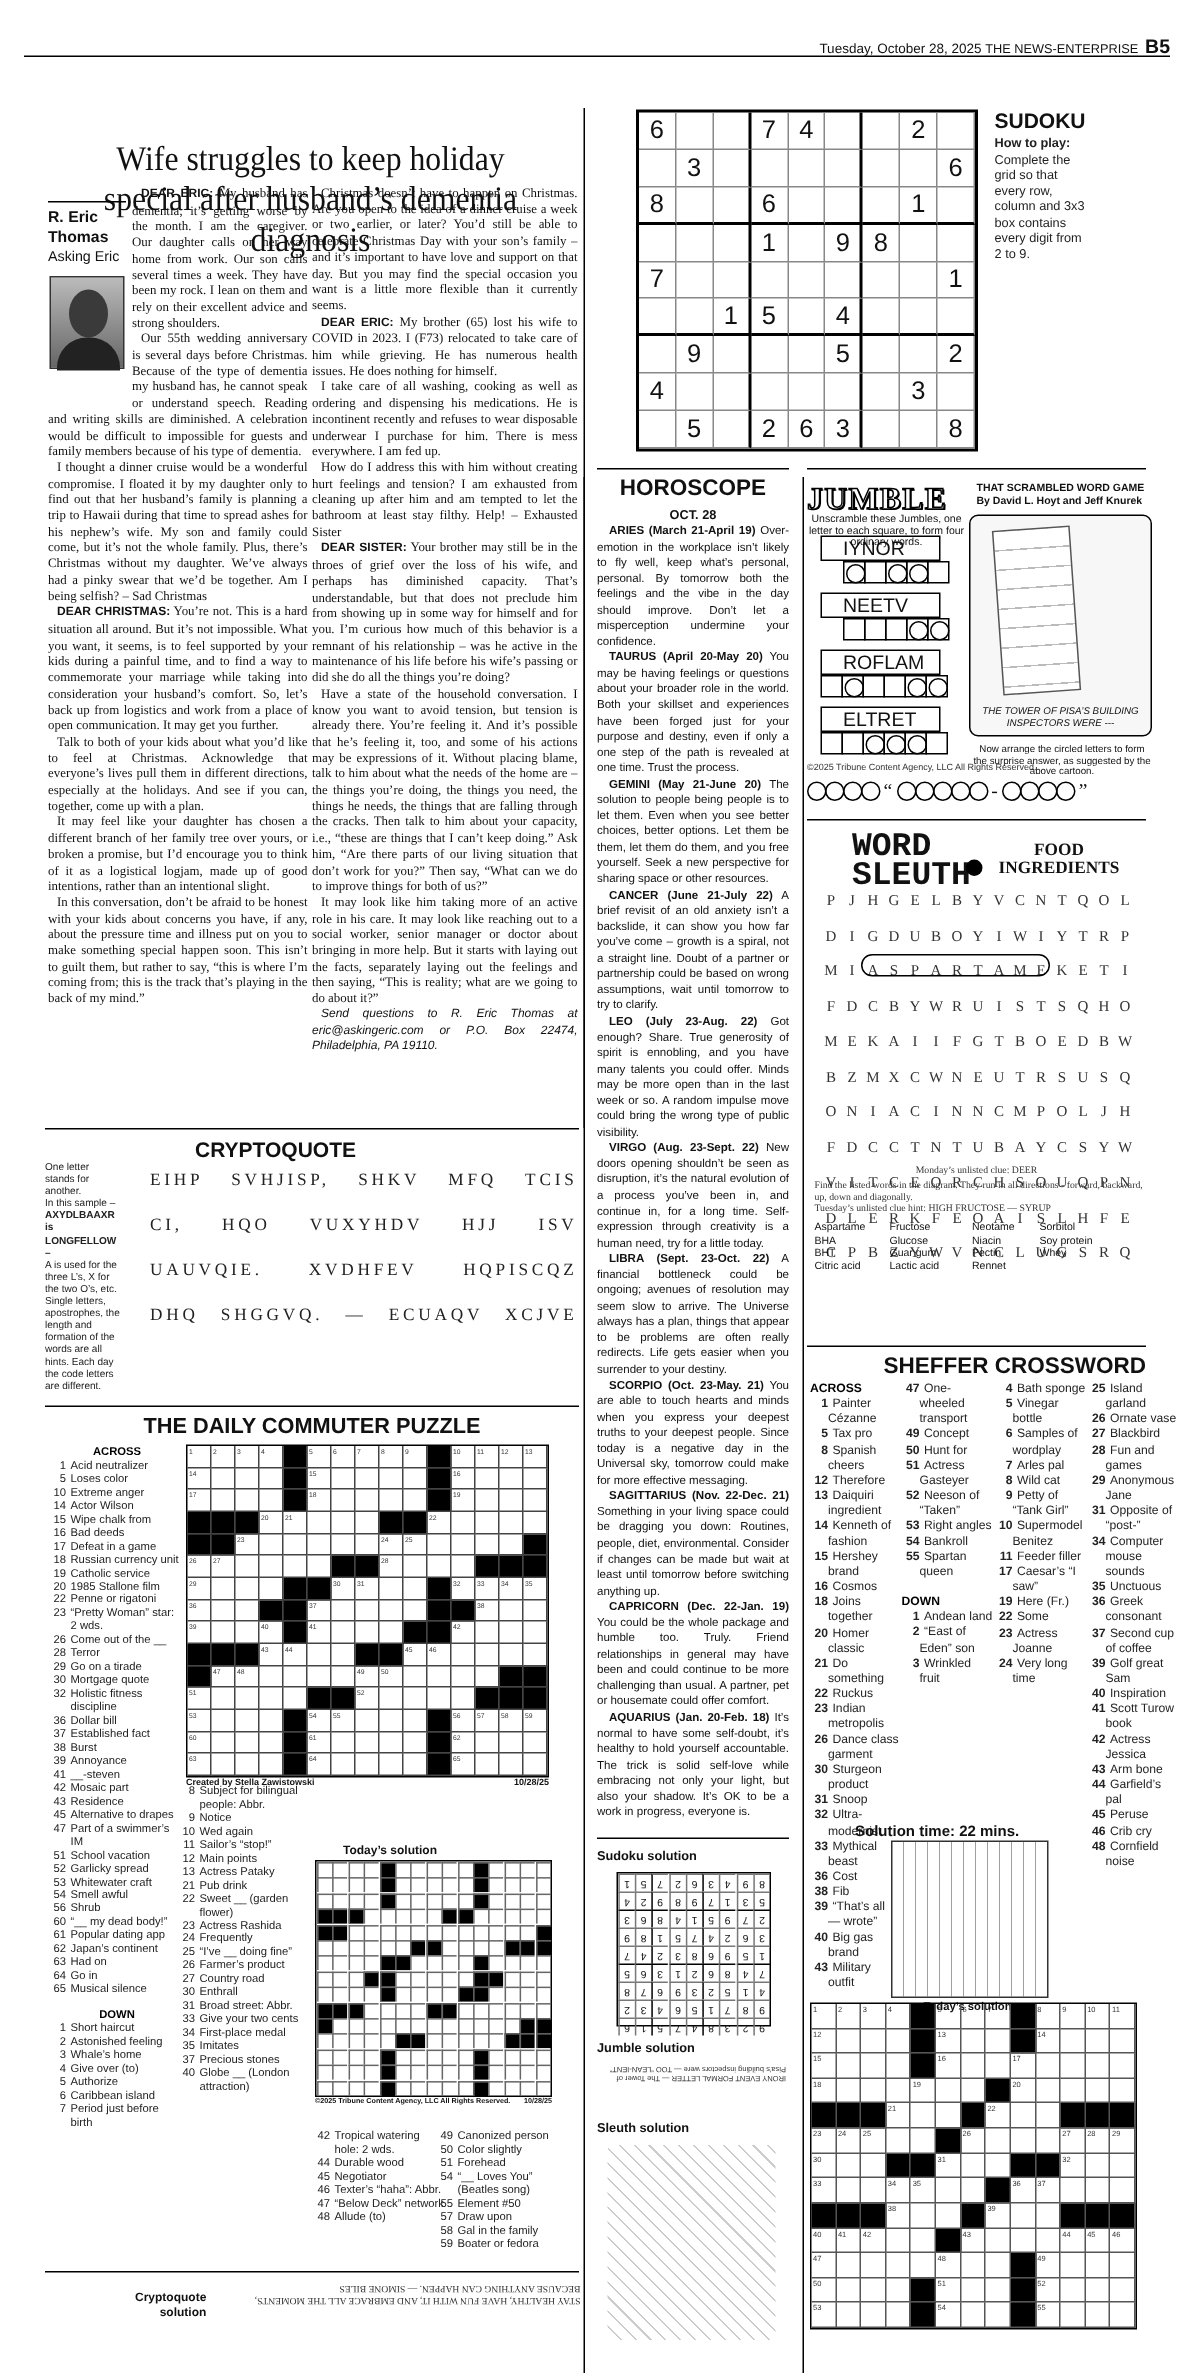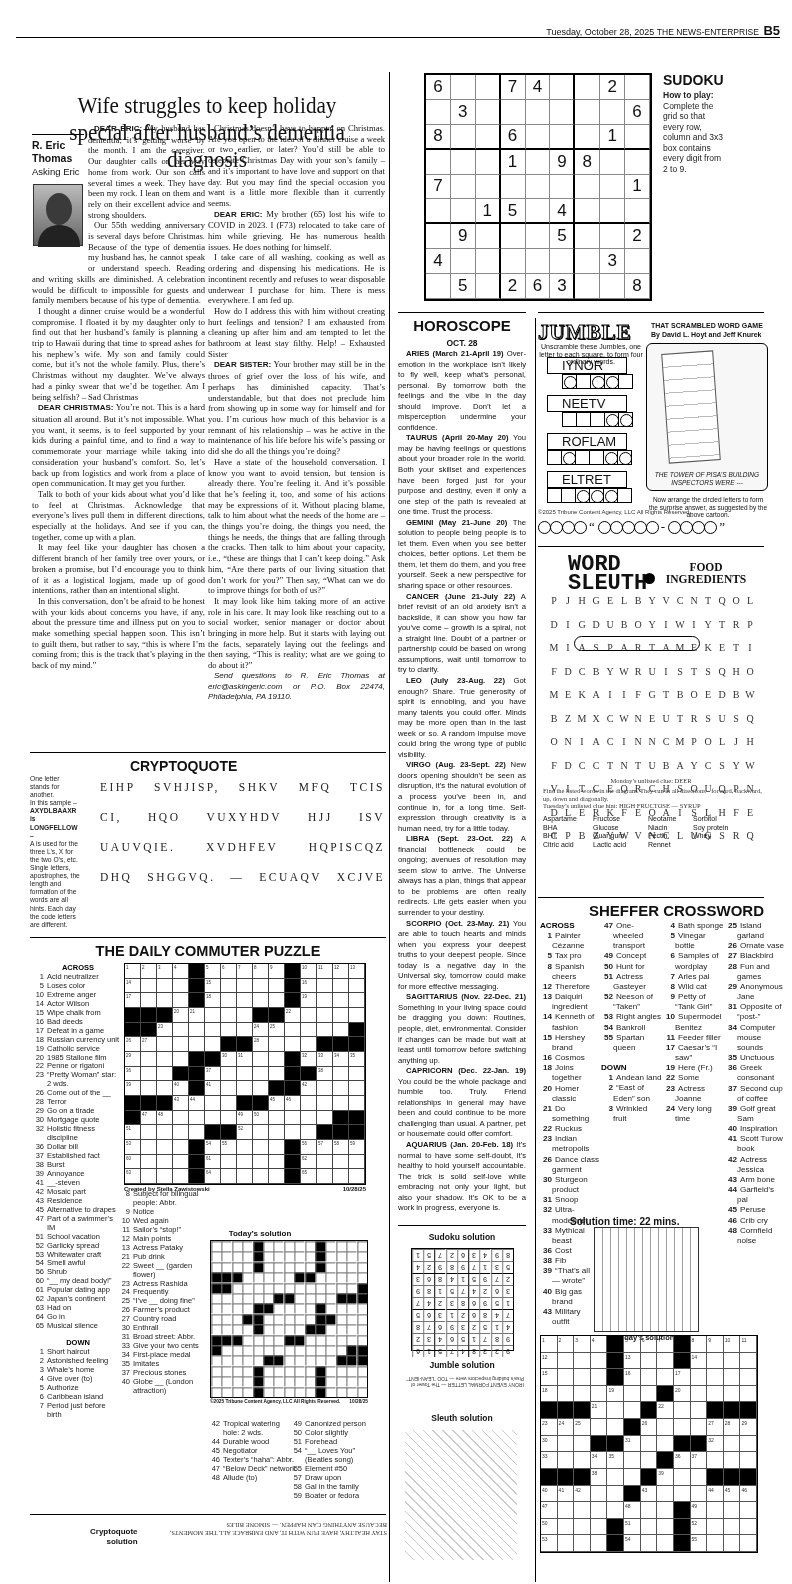--- a/index.html
+++ b/index.html
@@ -99,21 +99,21 @@
 #ccsol{left:210px;top:1240px;width:158px;height:158px;border:1px solid #000;display:grid;grid-template-columns:repeat(15,1fr);grid-template-rows:repeat(15,1fr)}
 #ccsol div{border-right:.5px solid #666;border-bottom:.5px solid #666;font-size:6px;text-align:center;line-height:10px;transform:rotate(180deg)}
 #ccsol div.k{background:#000}
 #ccsolcopy{left:210px;top:1399px;width:158px;font-size:4.8px;font-weight:bold;line-height:5.5px;display:flex;justify-content:space-between}
 .cclues{position:absolute;font-size:7.5px;line-height:8.95px;color:#222}
 .cclues .h{font-weight:bold;text-align:center;color:#000}
 .cclues .i{padding-left:13px;text-indent:-13px}
 .cclues .n{display:inline-block;width:10px;text-align:right;margin-right:3px}
 
 #sol-rule{left:398px;top:1225px;width:128px;height:1px;background:#000}
-.soltitle{position:absolute;left:398px;width:128px;text-align:center;font-weight:bold;font-size:8.5px}
+.soltitle{position:absolute;left:398px;width:128px;text-align:left;font-weight:bold;font-size:8.5px}
 #sudsol{left:411px;top:1248px;width:103px;height:103px;border:1px solid #000;display:grid;grid-template-columns:repeat(9,1fr);grid-template-rows:repeat(9,1fr)}
 #sudsol div{border-right:.5px solid #777;border-bottom:.5px solid #777;font-size:7px;text-align:center;line-height:11px;transform:rotate(180deg)}
 #sudsol div.br{border-right:1px solid #000}
 #sudsol div.bb{border-bottom:1px solid #000}
 #jsol{left:400px;top:1376px;width:124px;font-size:5px;line-height:6px;transform:rotate(180deg);color:#333}
 #sleuthsol{left:405px;top:1430px;width:112px;height:130px;border-radius:4px;background:repeating-linear-gradient(45deg,#fff 0 6px,#ccc 6px 7px)}
 #cryptosol-rule{left:30px;top:1514px;width:356px;height:1px;background:#000}
 #cryptosollabel{left:90px;top:1527px;font-weight:bold;font-size:8px;text-align:right;line-height:10px}
 #cryptosol{left:147px;top:1522px;width:240px;font-family:"Liberation Serif",serif;font-size:6.4px;line-height:7.5px;transform:rotate(180deg);color:#333}
 </style>

